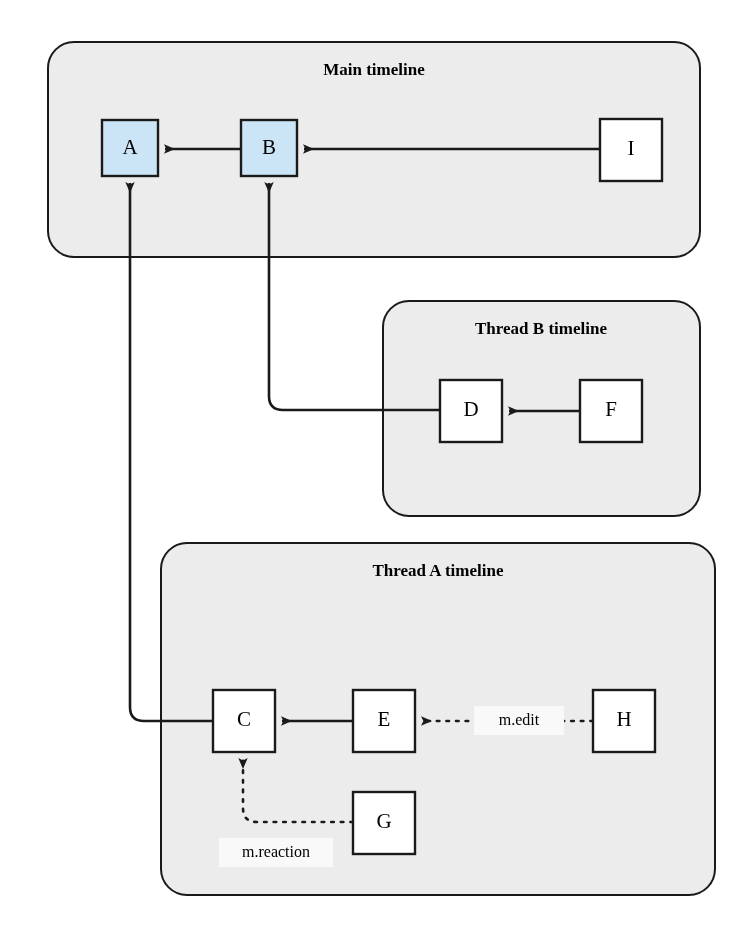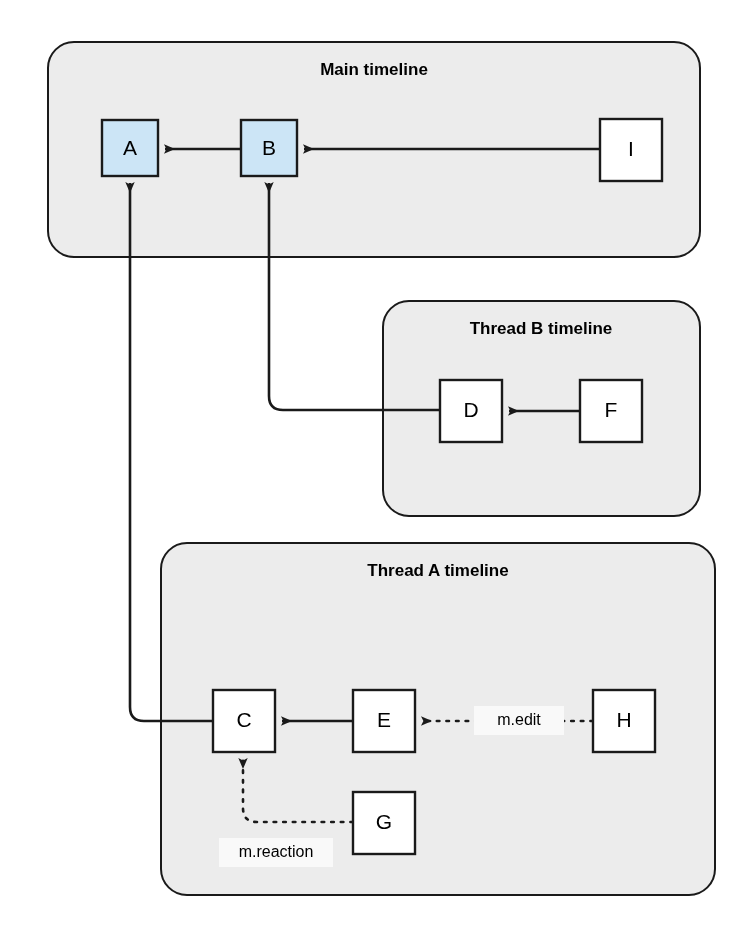--- a/index.html
+++ b/index.html
@@ -5,21 +5,21 @@
   html, body {
     margin: 0;
     padding: 0;
     background: #ffffff;
   }
   #canvas {
     position: relative;
     width: 756px;
     height: 942px;
     background: #ffffff;
-    font-family: Liberation Sans, sans-serif;
+    font-family: Liberation Serif, serif;
     overflow: hidden;
   }
   #diagram-svg {
     position: absolute;
     left: 0;
     top: 0;
     width: 756px;
     height: 942px;
   }
   .group-title {

